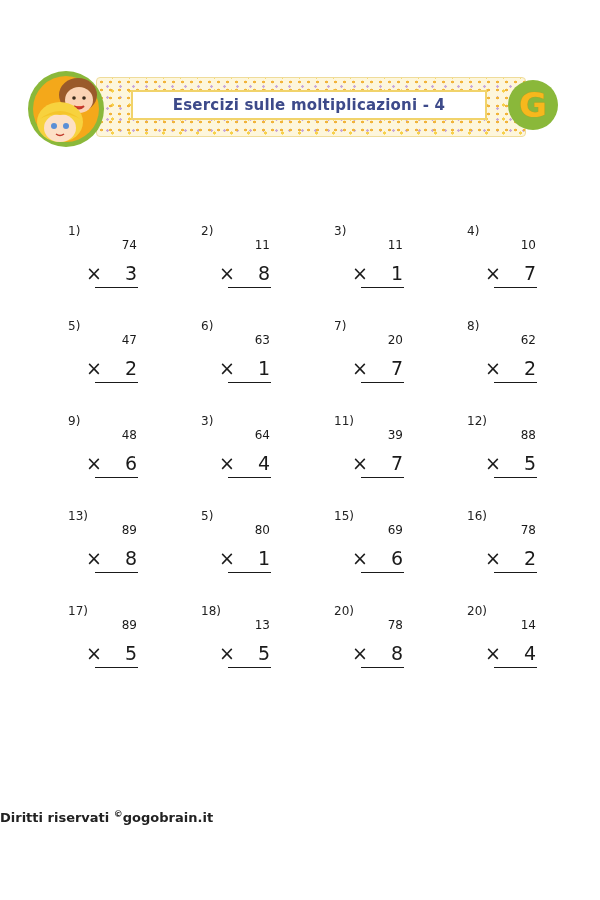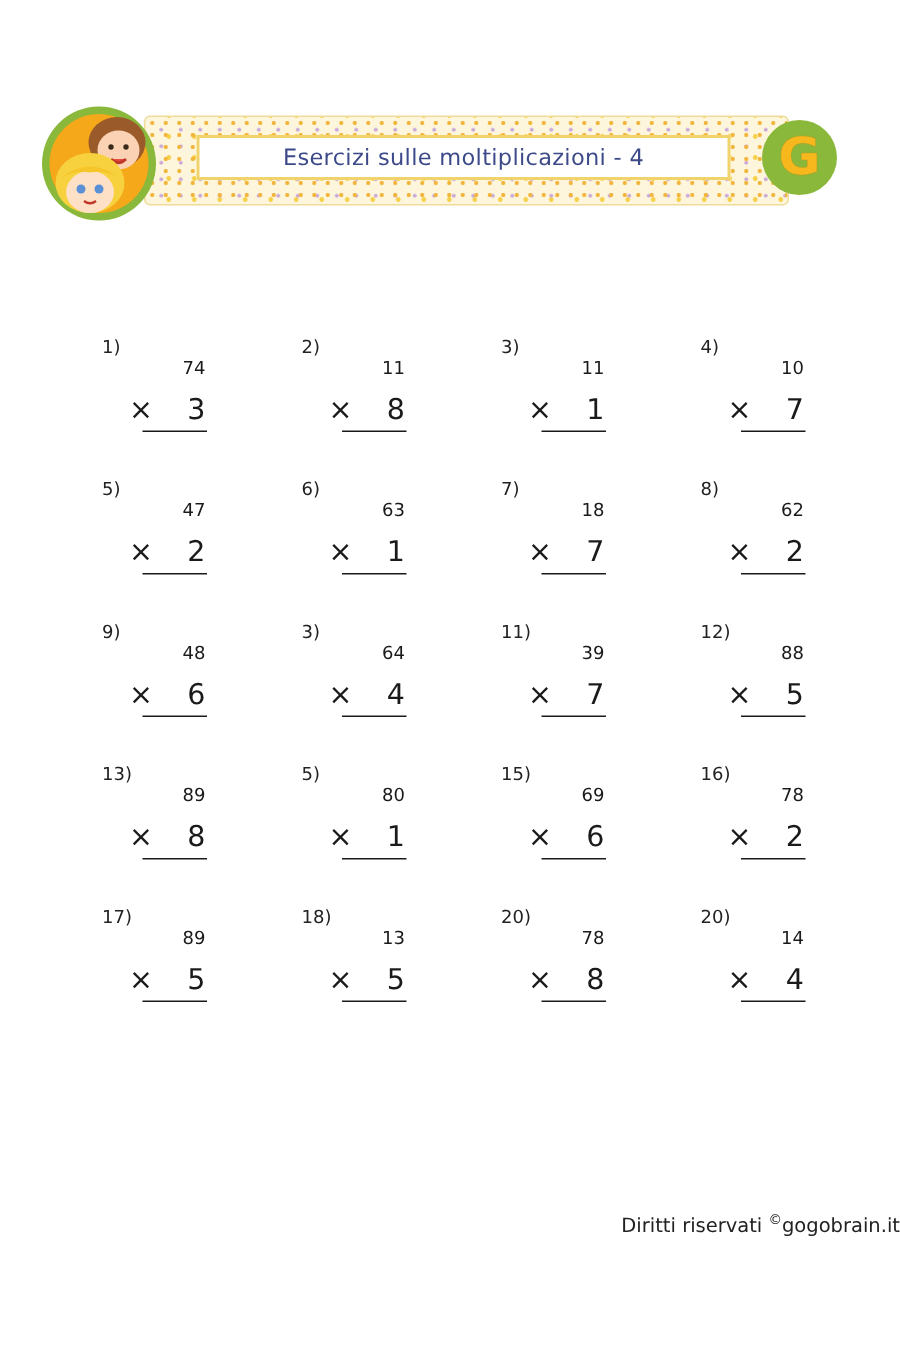--- a/index.html
+++ b/index.html
@@ -11,39 +11,39 @@
     background-image:
       radial-gradient(circle, #f2b43a 1.2px, transparent 1.6px),
       radial-gradient(circle, #c9a7d9 1px, transparent 1.5px),
       radial-gradient(circle, #f7d04a 1.4px, transparent 1.8px);
     background-size: 9px 8px, 13px 11px, 17px 14px;
     background-position: 0 0, 4px 3px, 7px 6px;
     border: 1px solid #efdc9a; border-radius: 4px; }
   .banner-inner { position: absolute; left: 34px; top: 12px; width: 356px; height: 30px;
     background: #ffffff; border: 2px solid #f1d36b; box-sizing: border-box;
     display: flex; align-items: center; justify-content: center; }
-  .banner-title { font-family: "DejaVu Sans", sans-serif; font-weight: normal; font-size: 15px; color: #3d4a8a; letter-spacing: 0.2px; }
+  .banner-title { font-family: "DejaVu Sans", sans-serif; font-weight: bold; font-size: 15px; color: #3d4a8a; letter-spacing: 0.2px; }
 
   .kids { position: absolute; left: 26px; top: 67px; width: 84px; height: 84px; }
   .logo { position: absolute; left: 508px; top: 80px; width: 50px; height: 50px; border-radius: 50%;
     background: #8ab83a; display: flex; align-items: center; justify-content: center; }
   .logo-letter { font-family: "DejaVu Sans", sans-serif; font-weight: bold; font-size: 34px; color: #f6b81d;
     text-shadow: 0 0 1px #d48a10; line-height: 1; }
 
   
   .grid { position: absolute; left: 68px; top: 222px; width: 480px;
     display: grid; grid-template-columns: repeat(4, 133px); grid-auto-rows: 95px; }
   .ex { position: relative; }
   .ex-num { position: absolute; left: 0; top: 2px; font-size: 12px; color: #222; }
   .ex-top { position: absolute; right: 64px; top: 16px; font-size: 12px; text-align: right; }
   .ex-op  { position: absolute; left: 18px; top: 40px; font-size: 19px; }
   .ex-bot { position: absolute; right: 64px; top: 40px; font-size: 19px; text-align: right; }
   .ex-line { position: absolute; left: 27px; width: 43px; top: 65px; height: 0; border-top: 1.3px solid #1a1a1a; }
 
-  .footer { position: absolute; left: 0; width: 600px; top: 809px; text-align: right; font-size: 13px; color: #222; }
+  .footer { position: absolute; left: 0; width: 600px; top: 809px; text-align: left; font-size: 13px; color: #222; font-weight: bold; }
   .footer sup { font-size: 9px; }
 </style>
 </head>
 <body>
 
 <div class="banner">
   <div class="banner-inner">
     <span class="banner-title">Esercizi sulle moltiplicazioni - 4</span>
   </div>
 </div>
@@ -109,21 +109,21 @@
     </div>
   <div class="ex">
       <span class="ex-num">6)</span>
       <span class="ex-top">63</span>
       <span class="ex-op">×</span>
       <span class="ex-bot">1</span>
       <div class="ex-line"></div>
     </div>
   <div class="ex">
       <span class="ex-num">7)</span>
-      <span class="ex-top">18</span>
+      <span class="ex-top">20</span>
       <span class="ex-op">×</span>
       <span class="ex-bot">7</span>
       <div class="ex-line"></div>
     </div>
   <div class="ex">
       <span class="ex-num">8)</span>
       <span class="ex-top">62</span>
       <span class="ex-op">×</span>
       <span class="ex-bot">2</span>
       <div class="ex-line"></div>

